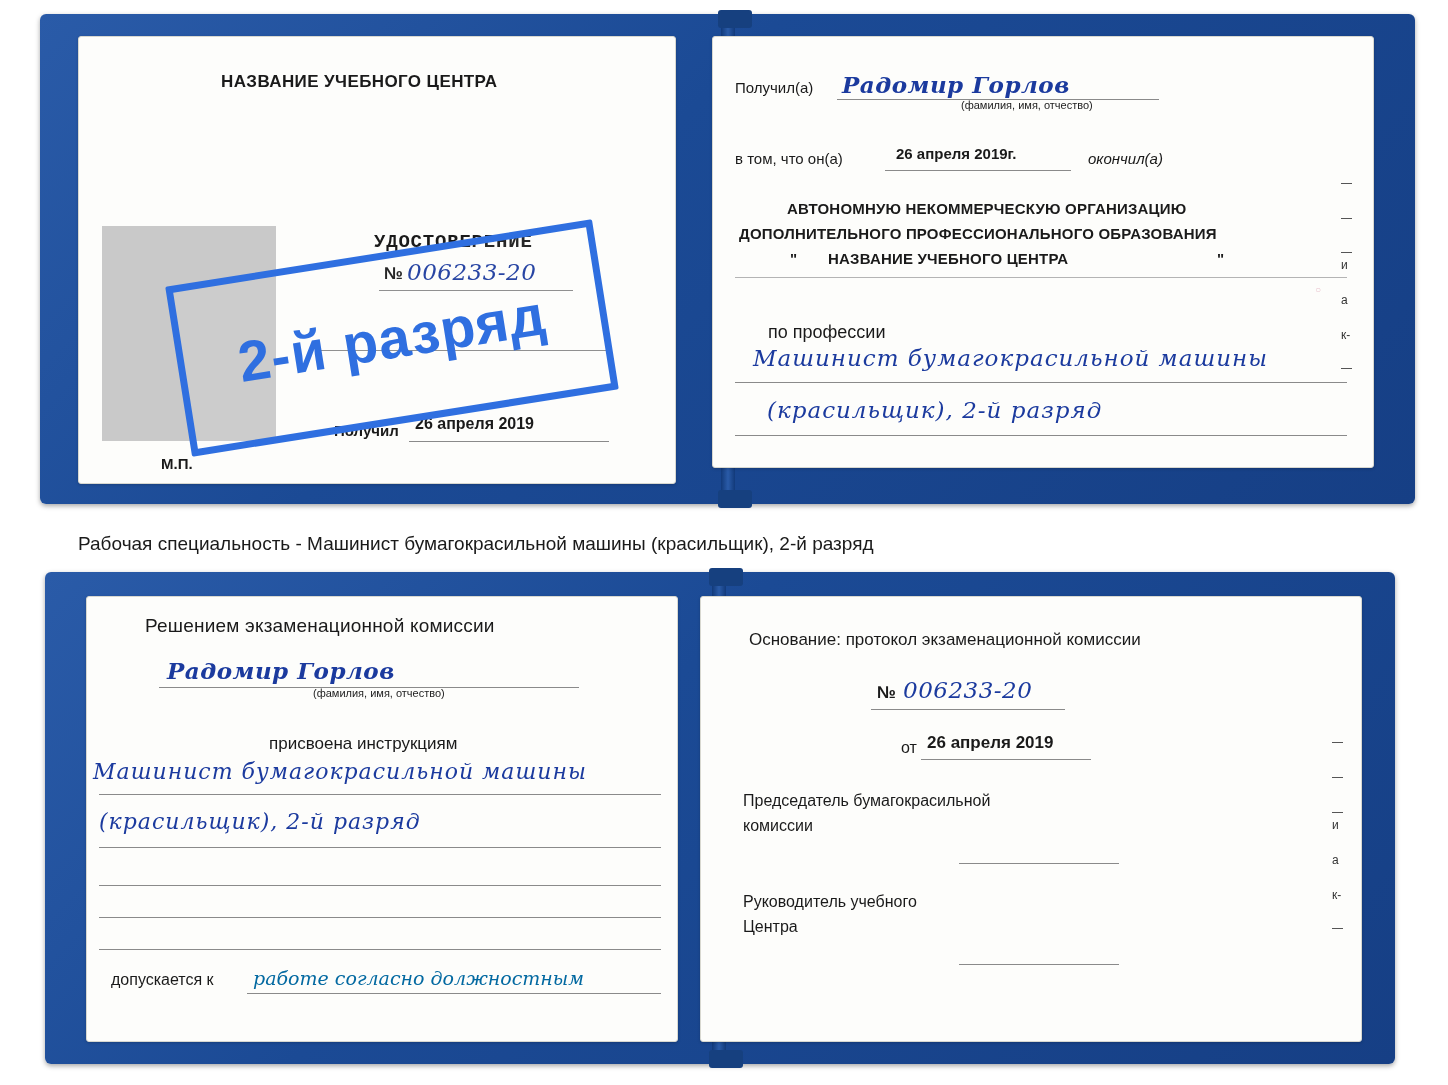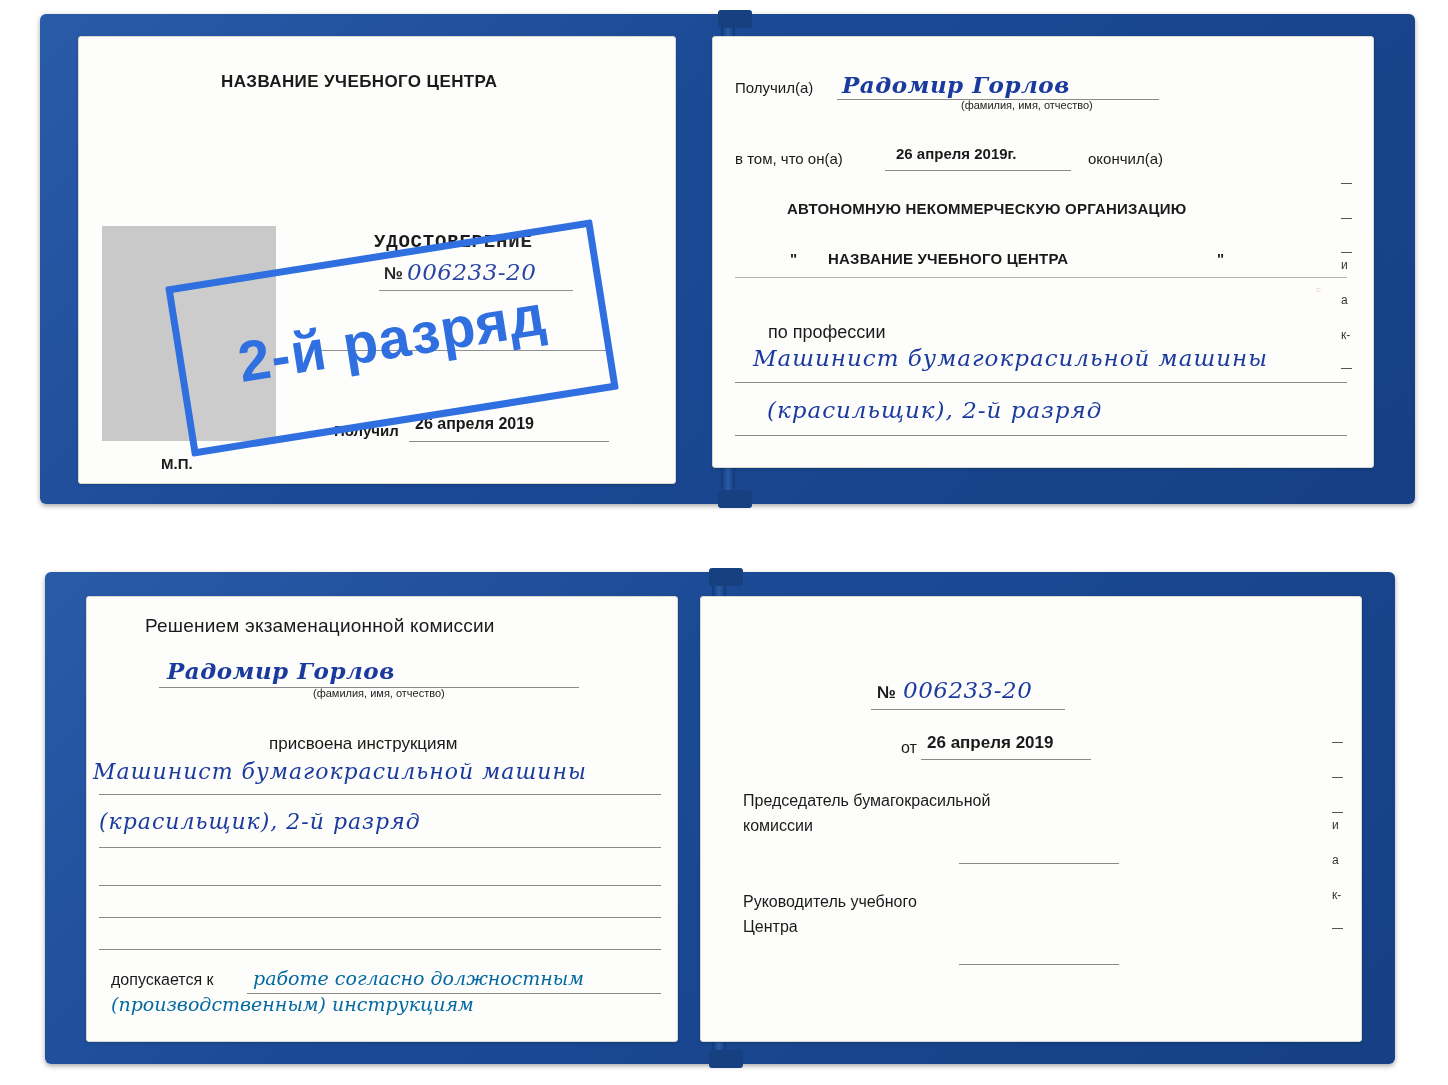--- a/index.html
+++ b/index.html
@@ -168,23 +168,24 @@
   <div class="page-white" style="left:712px; top:36px; width:660px; height:430px;">
 
     <div class="print" style="left:22px; top:42px; font-size:15px;">Получил(а)</div>
     <div class="hand hand-blue-big" style="left:129px; top:34px; font-weight:bold;">Радомир Горлов</div>
     <div class="rule" style="left:124px; top:62px; width:322px;"></div>
     <div class="tiny" style="left:248px; top:62px; font-size:11px;">(фамилия, имя, отчество)</div>
 
     <div class="print" style="left:22px; top:113px; font-size:15px;">в том, что он(а)</div>
     <div class="print bold" style="left:183px; top:108px; font-size:15px;">26 апреля 2019г.</div>
     <div class="rule" style="left:172px; top:133px; width:186px;"></div>
-    <div class="print" style="left:375px; top:113px; font-size:15px;">окончил(а)</div>
+    <div class="print" style="left:375px; top:113px; font-size:15px;font-style:italic;">окончил(а)</div>
 
     <div class="print bold" style="left:74px; top:163px; font-size:15px; letter-spacing:0.2px;">АВТОНОМНУЮ НЕКОММЕРЧЕСКУЮ ОРГАНИЗАЦИЮ</div>
+    <div class="print bold" style="left:26px; top:188px; font-size:15px; letter-spacing:0.2px;">ДОПОЛНИТЕЛЬНОГО ПРОФЕССИОНАЛЬНОГО ОБРАЗОВАНИЯ</div>
     <div class="print bold" style="left:77px; top:213px; font-size:15px;">"</div>
     <div class="print bold" style="left:115px; top:213px; font-size:15px; letter-spacing:0.2px;">НАЗВАНИЕ УЧЕБНОГО ЦЕНТРА</div>
     <div class="print bold" style="left:504px; top:213px; font-size:15px;">"</div>
     <div class="rule light" style="left:22px; top:240px; width:612px;"></div>
 
     <div class="print" style="left:55px; top:285px; font-size:18px;">по профессии</div>
 
     <div class="hand" style="left:40px; top:308px; font-size:23px; letter-spacing:1px;">Машинист бумагокрасильной машины</div>
     <div class="rule" style="left:22px; top:345px; width:612px;"></div>
 
@@ -195,20 +196,21 @@
   </div>
 
   <div class="edge-dash" style="left:1341px; top:183px;"></div>
   <div class="edge-dash" style="left:1341px; top:218px;"></div>
   <div class="edge-dash" style="left:1341px; top:252px;"></div>
   <div class="edge-text" style="left:1341px; top:258px;">и</div>
   <div class="edge-text" style="left:1341px; top:293px;">а</div>
   <div class="edge-text" style="left:1341px; top:328px;">к-</div>
   <div class="edge-dash" style="left:1341px; top:368px;"></div>
 
+  <div class="caption" style="left:78px; top:533px;">Рабочая специальность - Машинист бумагокрасильной машины (красильщик), 2-й разряд</div>
 
   <div class="booklet" style="left:45px; top:572px; width:1350px; height:492px;">
     <div class="spine" style="left:667px;"></div>
     <div class="tab" style="left:664px; top:-4px;"></div>
     <div class="tab" style="left:664px; bottom:-4px;"></div>
   </div>
 
   <div class="page-white" style="left:86px; top:596px; width:590px; height:444px;">
 
     <div class="print" style="left:58px; top:18px; font-size:19px; letter-spacing:0.2px;">Решением экзаменационной комиссии</div>
@@ -225,25 +227,25 @@
     <div class="hand" style="left:12px; top:212px; font-size:22px; letter-spacing:1px;">(красильщик), 2-й разряд</div>
     <div class="rule" style="left:12px; top:250px; width:562px;"></div>
 
     <div class="rule" style="left:12px; top:288px; width:562px;"></div>
     <div class="rule" style="left:12px; top:320px; width:562px;"></div>
     <div class="rule" style="left:12px; top:352px; width:562px;"></div>
 
     <div class="print" style="left:24px; top:374px; font-size:16px;">допускается к</div>
     <div class="ink" style="left:166px; top:370px; font-size:19px;">работе согласно должностным</div>
     <div class="rule" style="left:160px; top:396px; width:414px;"></div>
-    <div class="ink" style="left:24px; top:396px; font-size:19px;">(производственным) инструкциям</div>
   </div>
 
   <div class="page-white" style="left:700px; top:596px; width:660px; height:444px;">
 
+    <div class="print" style="left:48px; top:33px; font-size:17px;">Основание: протокол экзаменационной комиссии</div>
 
     <div class="print bold" style="left:176px; top:86px; font-size:17px;">№</div>
     <div class="hand hand-blue-big" style="left:202px; top:80px;">006233-20</div>
     <div class="rule" style="left:170px; top:112px; width:194px;"></div>
 
     <div class="print" style="left:200px; top:142px; font-size:16px;">от</div>
     <div class="print bold" style="left:226px; top:136px; font-size:17px;">26 апреля 2019</div>
     <div class="rule" style="left:220px; top:162px; width:170px;"></div>
 
     <div class="print" style="left:42px; top:195px; font-size:16px;">Председатель бумагокрасильной</div>

